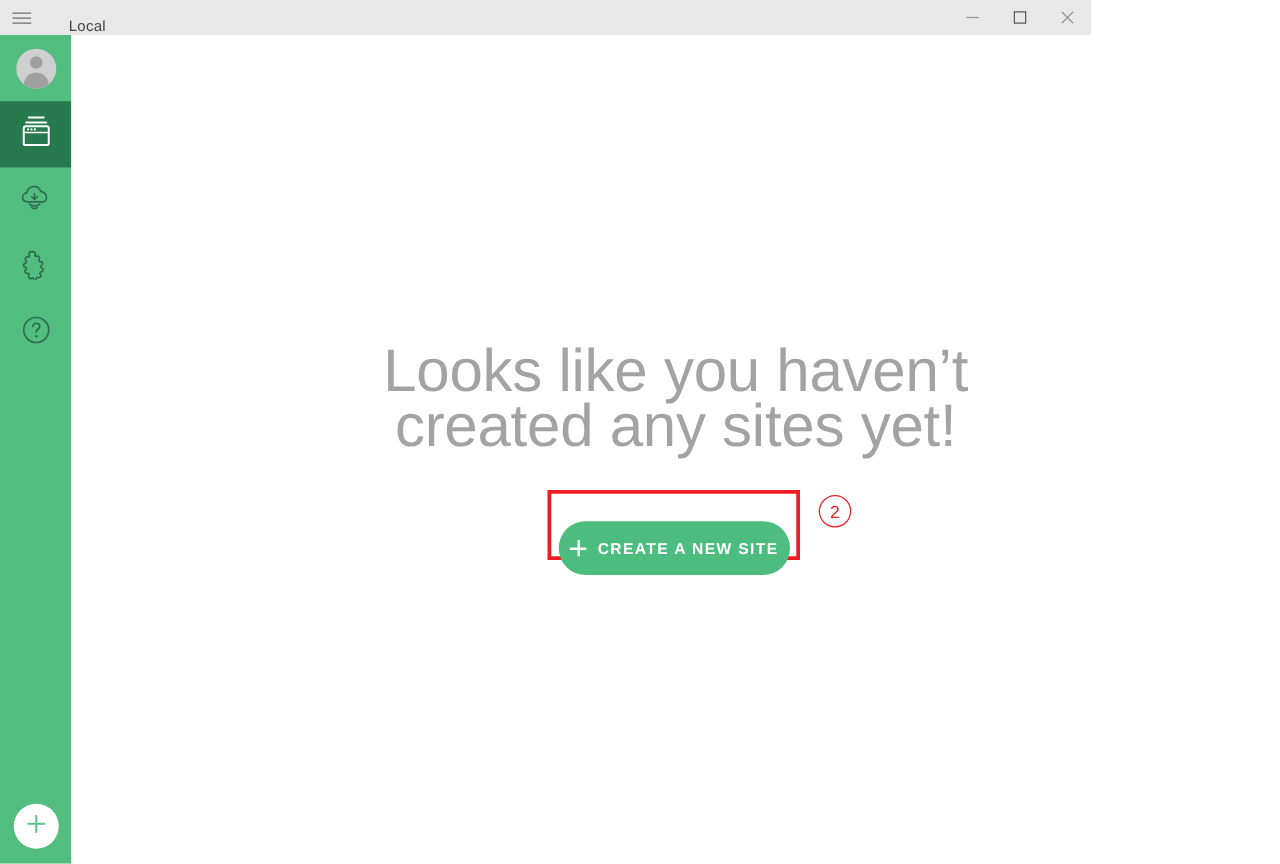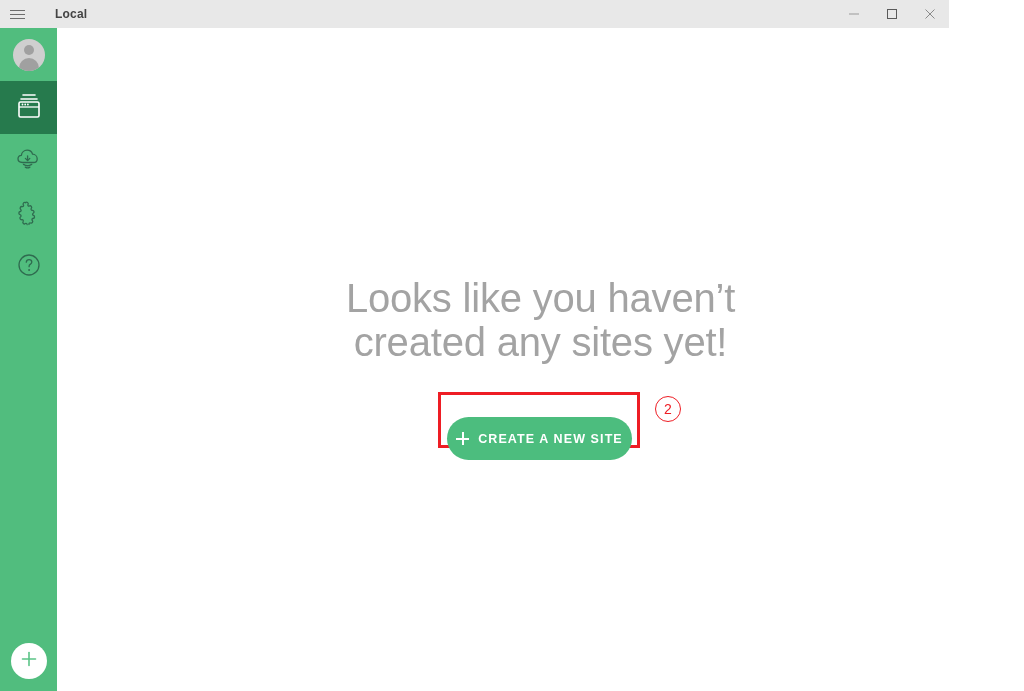--- a/index.html
+++ b/index.html
@@ -17,26 +17,25 @@
     position: relative;
     width: 1024px;
     height: 691px;
     background: #ffffff;
   }
 
   
   .titlebar {
     position: absolute;
     top: 0; left: 0;
-    width: 949px;
+    width: 873px;
     height: 28px;
     background: #e8e8e8;
     display: flex;
-    align-items: center;
-    font-weight: bold;
+    align-items: flex-end;
   }
   .hamburger {
     width: 34px;
     height: 28px;
     display: flex;
     flex-direction: column;
     justify-content: center;
     align-items: center;
     gap: 3px;
     cursor: pointer;
@@ -133,21 +132,21 @@
     background: #ffffff;
   }
   .empty-wrap {
     position: absolute;
     left: 0;
     top: 248px;
     width: 967px;
     text-align: center;
   }
   .empty-title {
-    font-size: 40px;
+    font-size: 48px;
     line-height: 44px;
     font-weight: 300;
     color: #a3a3a3;
     white-space: pre-line;
     letter-spacing: -0.2px;
   }
   .cta-row {
     position: relative;
     margin-top: 28px;
     height: 60px;

